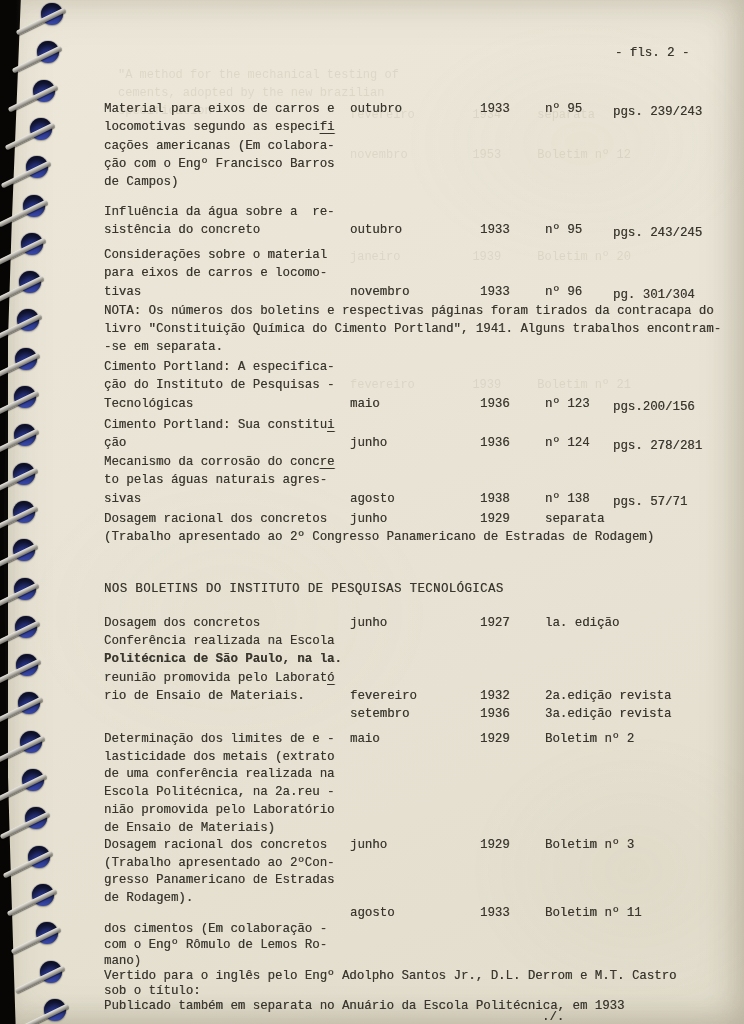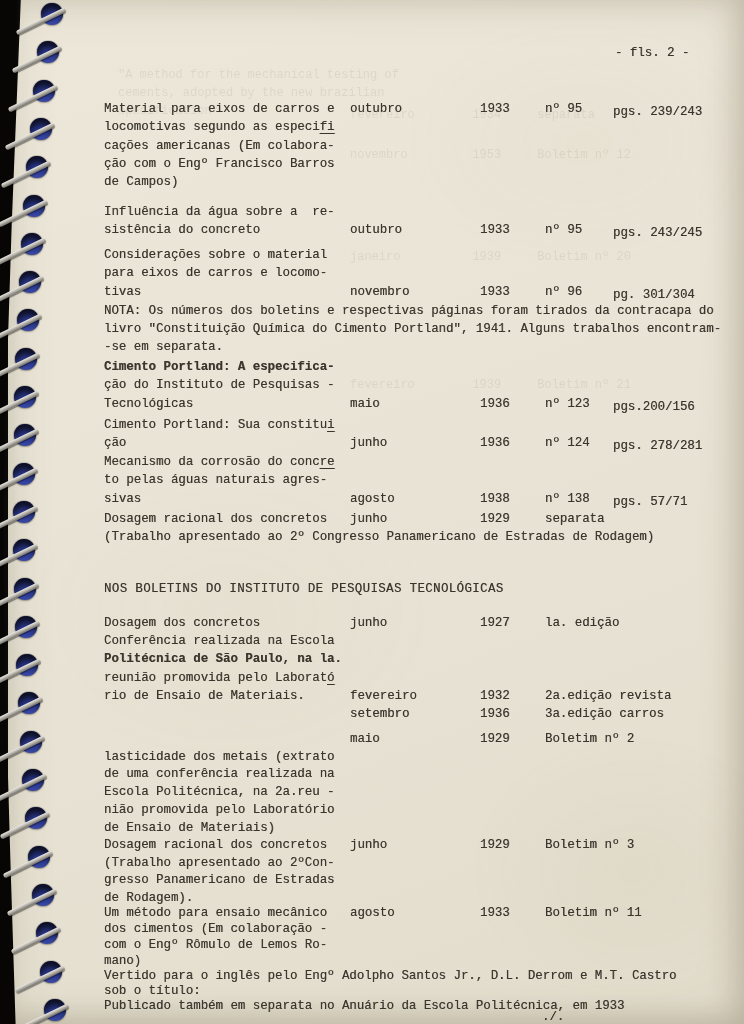--- a/index.html
+++ b/index.html
@@ -168,21 +168,21 @@
             <span class="c-t txt">NOTA: Os números dos boletins e respectivas páginas foram tirados da contracapa do</span>
           </div>
           <div class="row row-full" style="top: 18px;">
             <span class="c-t txt">livro "Constituição Química do Cimento Portland", 1941. Alguns trabalhos encontram-</span>
           </div>
           <div class="row row-full" style="top: 36px;">
             <span class="c-t txt">-se em separata.</span>
           </div>
         </div>
         <div class="entry" style="top: 360px;">
-          <div class="row" style="top: 0px; font-weight: bold;">
+          <div class="row" style="top: 0px;">
             <span class="c-t txt">Cimento Portland: A especifica-</span>
           </div>
           <div class="row" style="top: 18.3px; text-align: right;">
             <span class="c-t txt">ção do Instituto de Pesquisas -</span>
           </div>
           <div class="row" style="top: 36.6px;">
             <span class="c-t txt">Tecnológicas</span>
             <span class="c-m txt">maio</span>
             <span class="c-y txt">1936</span>
             <span class="c-n txt">nº 123</span>
@@ -250,25 +250,26 @@
           </div>
           <div class="row" style="top: 72.8px;">
             <span class="c-t txt">rio de Ensaio de Materiais.</span>
             <span class="c-m txt">fevereiro</span>
             <span class="c-y txt">1932</span>
             <span class="c-n txt">2a.edição revista</span>
           </div>
           <div class="row" style="top: 91px;">
             <span class="c-m txt">setembro</span>
             <span class="c-y txt">1936</span>
-            <span class="c-n txt">3a.edição carros</span>
+            <span class="c-n txt">3a.edição revista</span>
           </div>
         </div>
         <div class="entry" style="top: 732px;">
           <div class="row" style="top: 0px;">
+            <span class="c-t txt">Determinação dos limites de e -</span>
             <span class="c-m txt">maio</span>
             <span class="c-y txt">1929</span>
             <span class="c-n txt">Boletim nº 2</span>
           </div>
           <div class="row" style="top: 17.7px;">
             <span class="c-t txt">lasticidade dos metais (extrato</span>
           </div>
           <div class="row" style="top: 35.4px;">
             <span class="c-t txt">de uma conferência realizada na</span>
           </div>
@@ -294,21 +295,20 @@
           </div>
           <div class="row" style="top: 35.2px;">
             <span class="c-t txt">gresso Panamericano de Estradas</span>
           </div>
           <div class="row" style="top: 52.8px;">
             <span class="c-t txt">de Rodagem).</span>
           </div>
         </div>
         <div class="entry" style="top: 906px;">
           <div class="row" style="top: 0px;">
-            <span class="c-t txt">Um método para ensaio mecânico</span>
             <span class="c-m txt">agosto</span>
             <span class="c-y txt">1933</span>
             <span class="c-n txt">Boletim nº 11</span>
           </div>
           <div class="row" style="top: 16px;">
             <span class="c-t txt">dos cimentos (Em colaboração -</span>
           </div>
           <div class="row" style="top: 32px;">
             <span class="c-t txt">com o Engº Rômulo de Lemos Ro-</span>
           </div>

